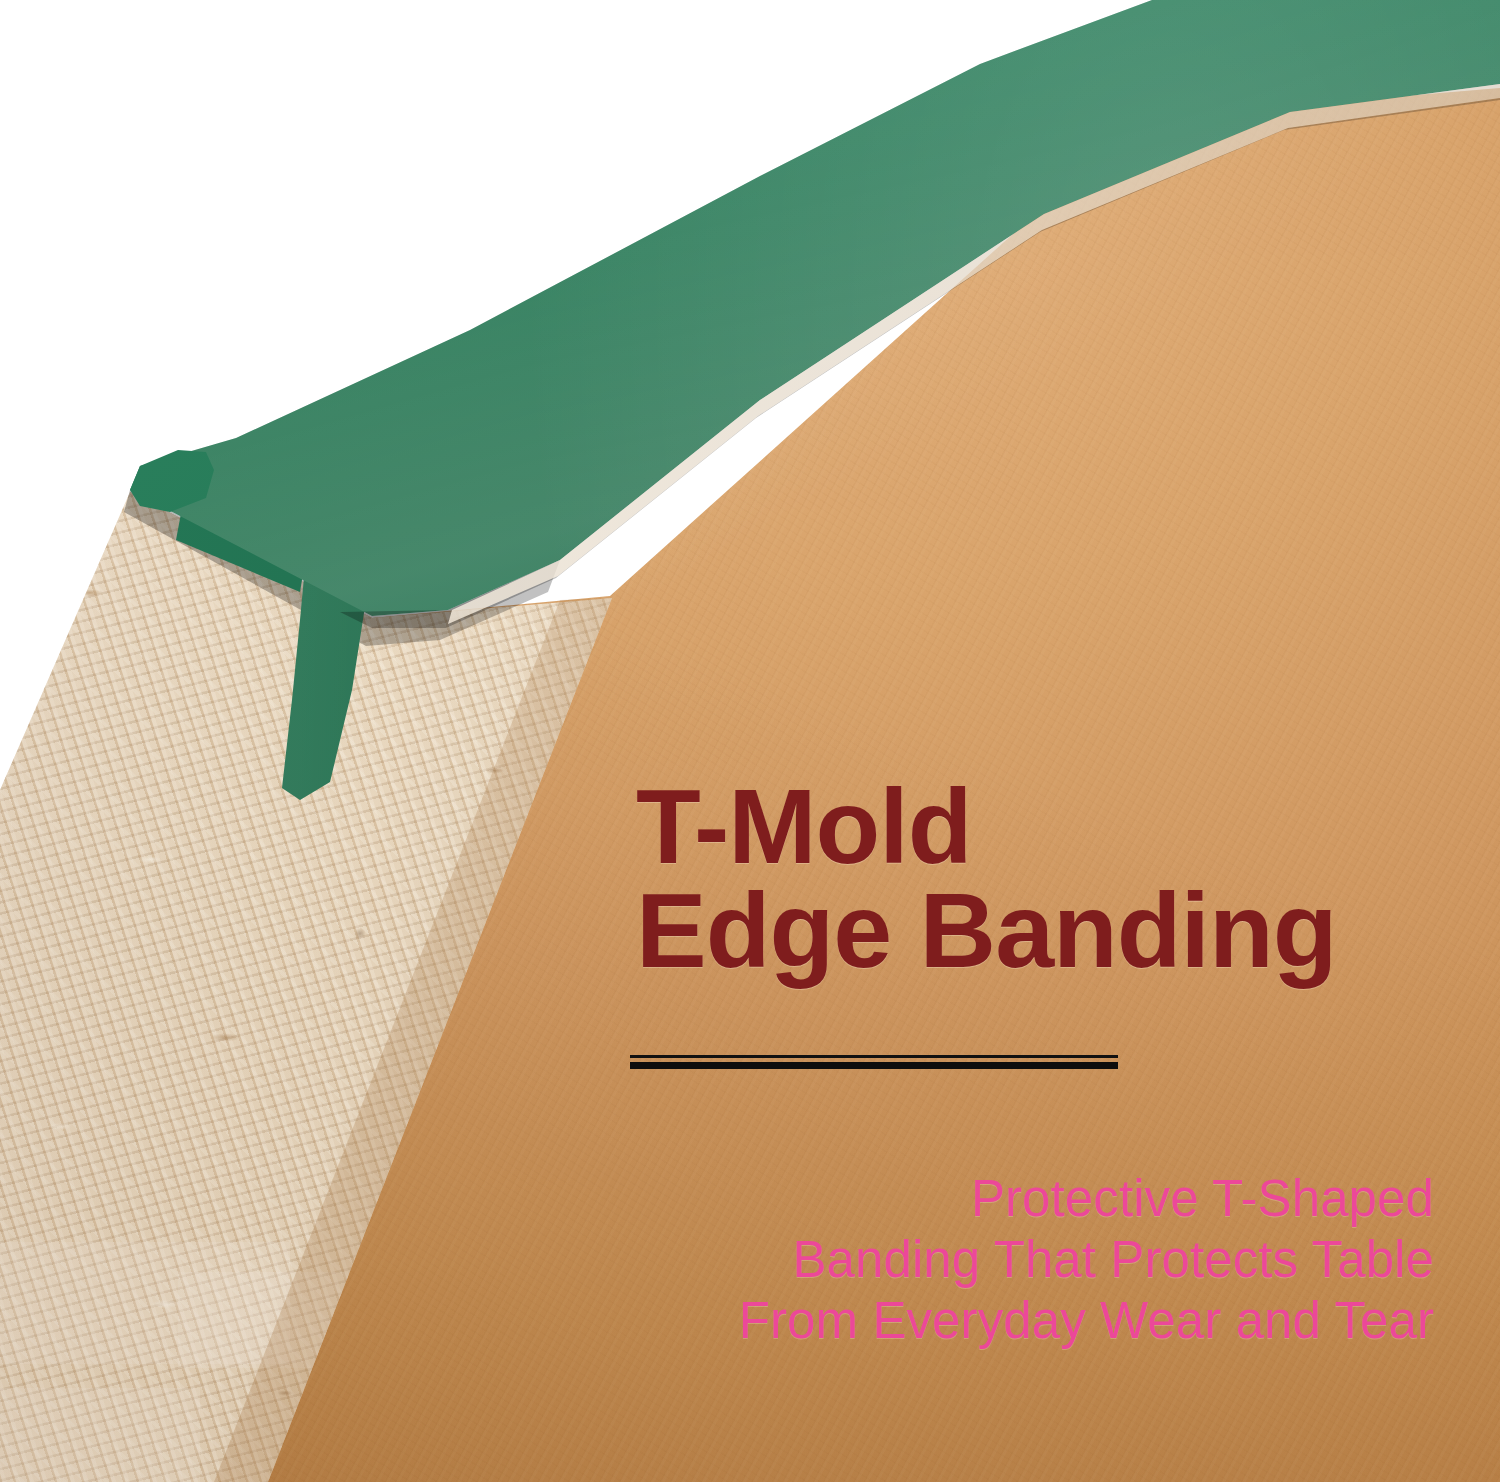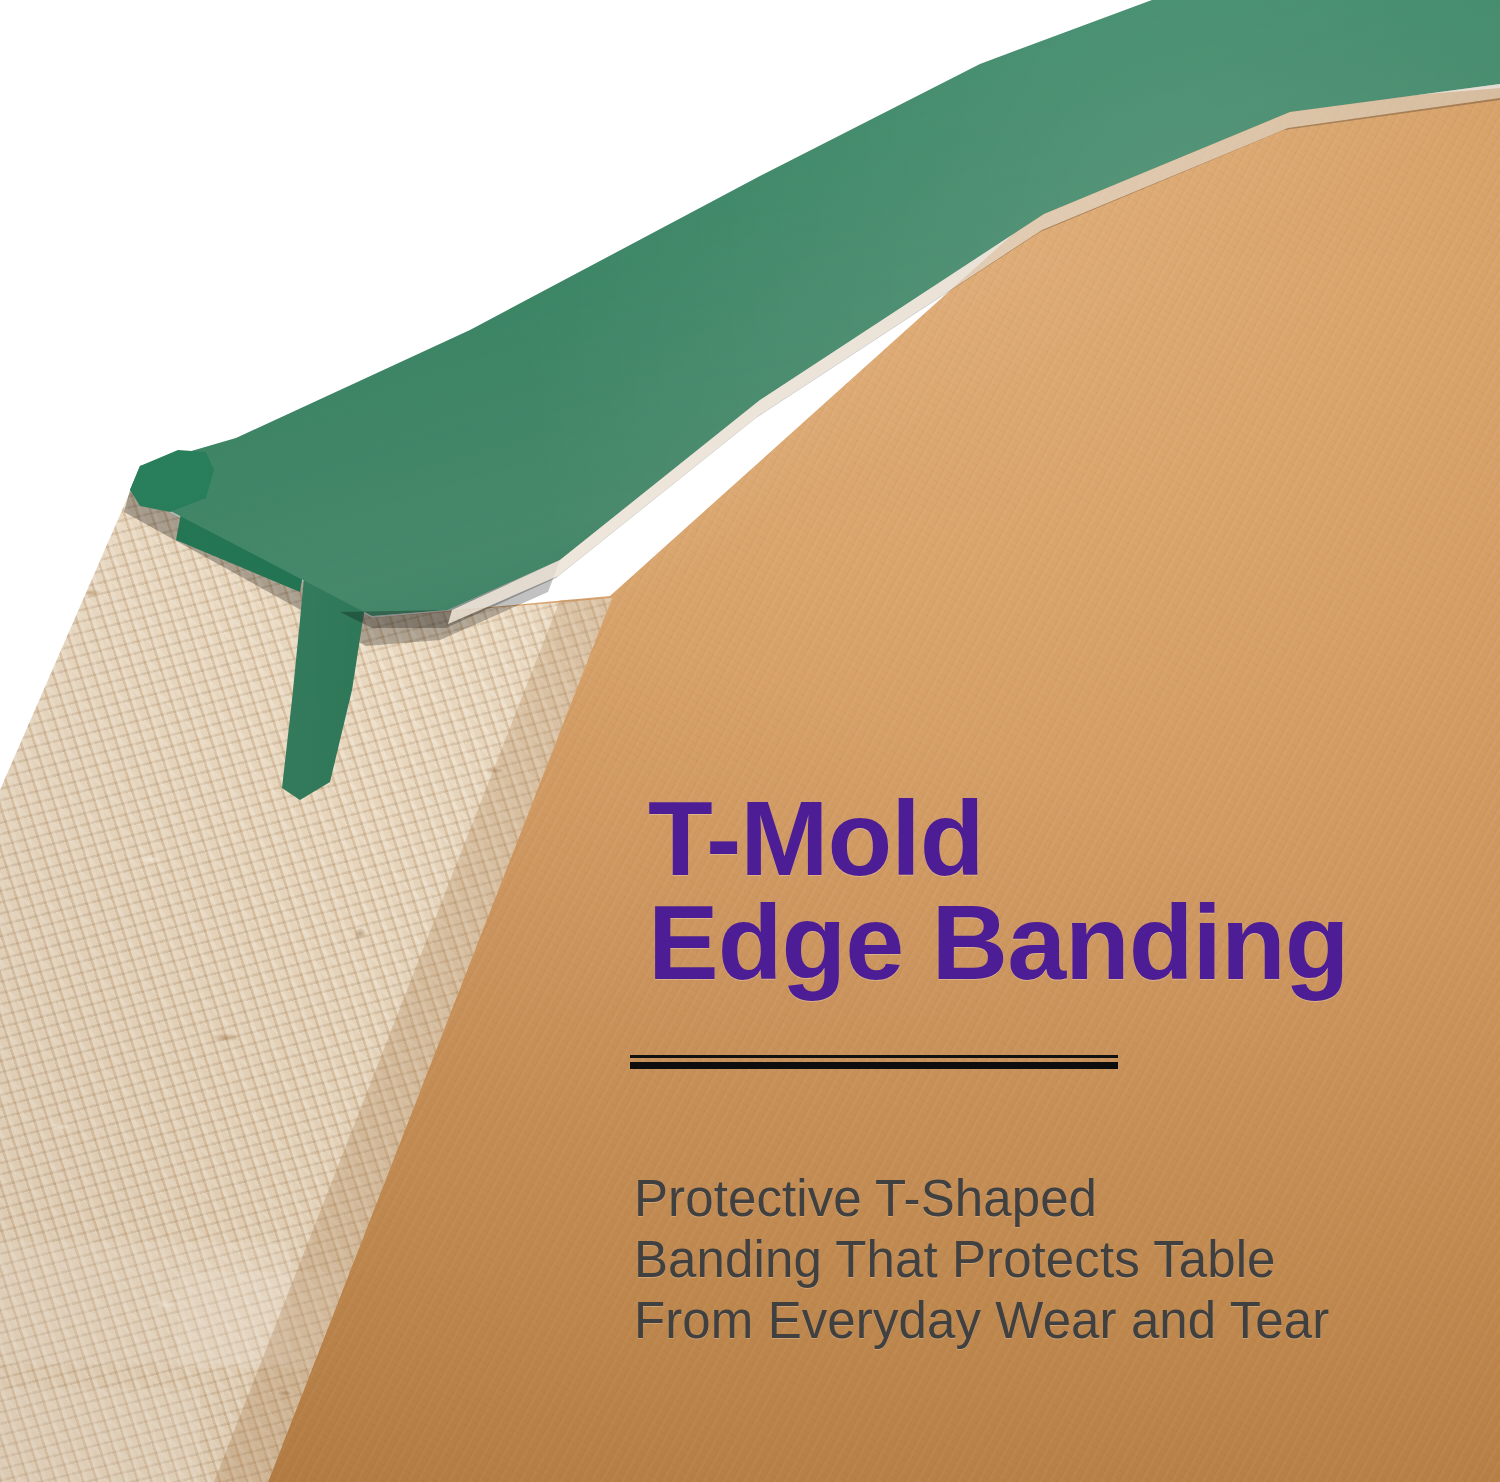--- a/index.html
+++ b/index.html
@@ -130,33 +130,34 @@
 
   
   #seam-light{
     clip-path: polygon(1500px 84px, 1500px 98px, 1288px 128px, 1042px 230px, 758px 416px, 558px 576px, 448px 624px, 452px 610px, 560px 560px, 760px 400px, 1044px 214px, 1290px 112px);
     background:linear-gradient(90deg, rgba(255,246,232,.85), rgba(255,240,220,.55));
   }
 
   
   #copy{position:absolute;left:632px;top:770px;width:800px;}
   #headline{
-    font-size:106px;line-height:104px;font-weight:700;color:#4c1d95;
-    letter-spacing:-1px;white-space:pre-line;margin:16px;
+    font-size:106px;line-height:104px;font-weight:700;color:#7f1d1d;
+    letter-spacing:-1px;white-space:pre-line;margin:4px;
     text-shadow:0 1px 0 rgba(255,240,220,.30);
   }
   #divider{position:absolute;left:630px;top:1055px;width:488px;}
   #divider .rule-thin{height:3px;background:#111111;}
   #divider .rule-gap{height:4px;background:transparent;}
   #divider .rule-thick{height:7px;background:#0d0d0d;}
   #subcopy{
     position:absolute;left:634px;top:1168px;width:800px;
-    font-size:51px;line-height:61px;font-weight:400;color:#404040;
+    font-size:51px;line-height:61px;font-weight:400;color:#ec4899;
     letter-spacing:.1px;white-space:pre-line;margin:0;
     text-shadow:0 1px 0 rgba(255,240,220,.25);
+    text-align:right;
   }
 </style>
 </head>
 <body>
 
 <div id="stage">
 
   <div class="layer" id="wood-face"></div>
   <div class="layer" id="wood-grain"></div>
   <div class="layer" id="wood-shade"></div>

